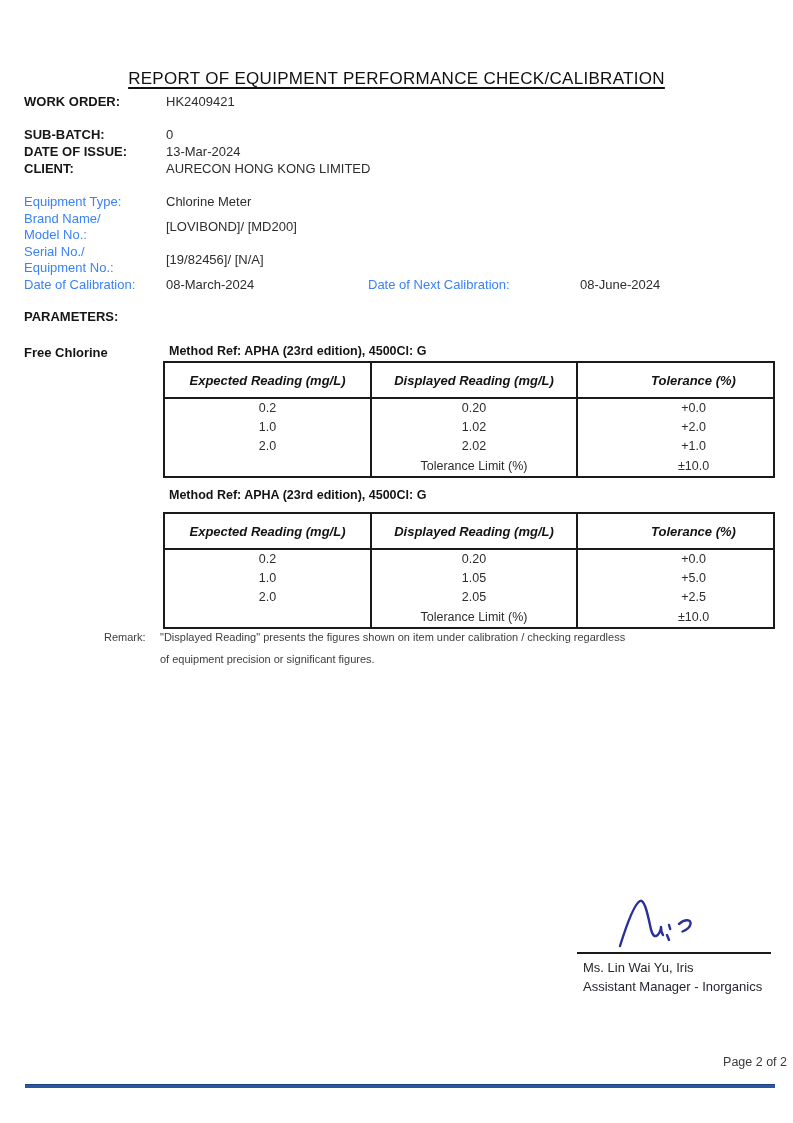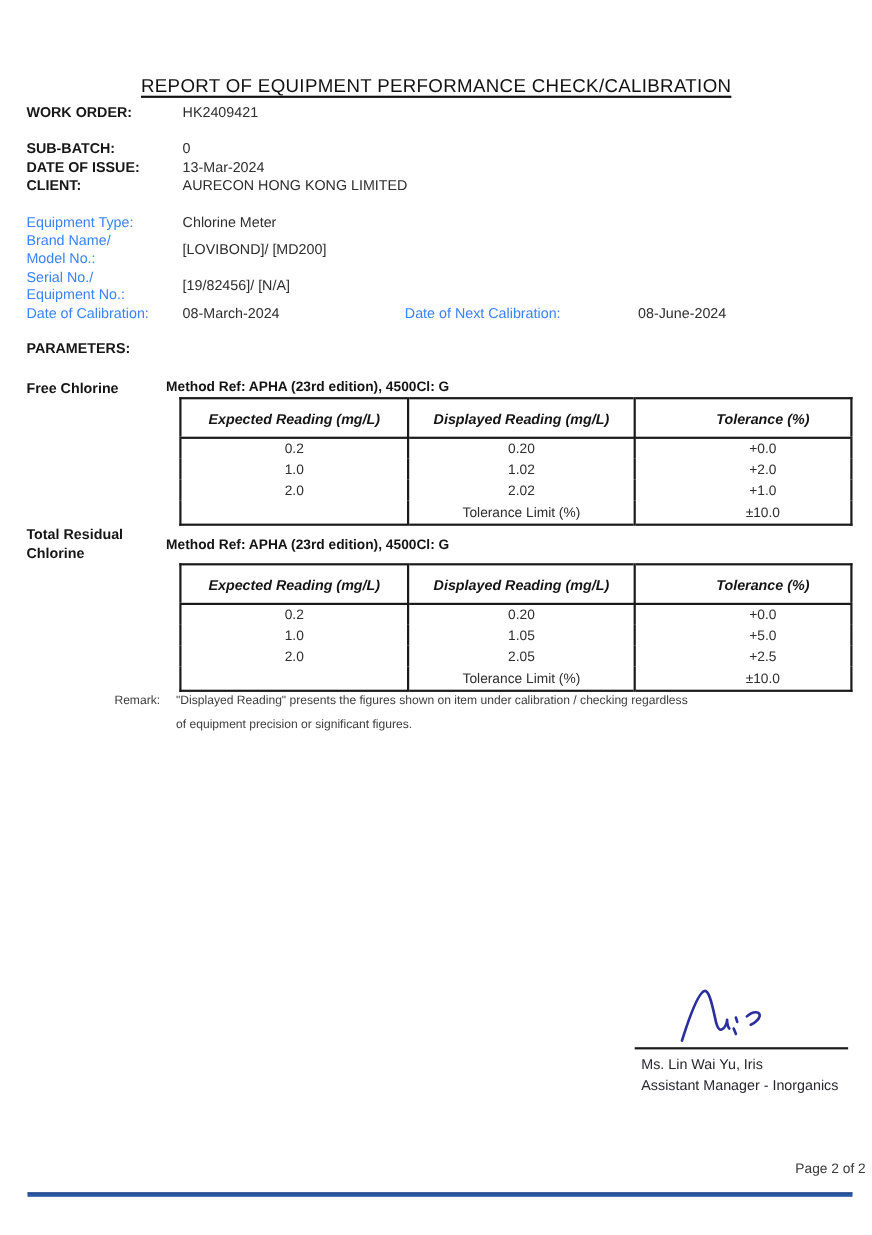--- a/index.html
+++ b/index.html
@@ -11,21 +11,21 @@
   .title {
     position:absolute; top:53px; left:0; width:100%; text-align:center;
     font-size:17px; font-weight:normal; letter-spacing:0.3px; color:#111;
     text-decoration:underline; text-decoration-thickness:2px; text-underline-offset:3px;margin-top:16px;
   }
   .logo { position:absolute; left:709px; top:55px; width:64px; height:66px; }
   .lbl { position:absolute; left:24px; font-size:13px; font-weight:bold; color:#161616; white-space:nowrap; }
   .val { position:absolute; left:166px; font-size:13px; color:#2d2d2d; white-space:nowrap; }
   .eq-lbl { position:absolute; left:24px; font-size:13px; font-weight:normal; color:#3b82f6; white-space:nowrap; }
   .sec-lbl { position:absolute; left:24px; width:125px; font-size:13px; font-weight:bold; color:#141414; line-height:17px; }
-  .method { position:absolute; left:151px; font-size:12.5px; font-weight:bold; color:#141414; white-space:nowrap; }
+  .method { position:absolute; left:169px; font-size:12.5px; font-weight:bold; color:#141414; white-space:nowrap; }
   table.cal {
     position:absolute; left:163px; width:610px; border-collapse:collapse;
     table-layout:fixed; border:2px solid #1a1a1a; background:#fff;
   }
   table.cal th {
     font-size:13px; font-weight:bold; color:#141414; text-align:center; height:36px;
     border-bottom:2px solid #1a1a1a; border-right:2px solid #1a1a1a; padding:0;font-style:italic;
   }
   table.cal td {
     font-size:12.5px; color:#2d2d2d; text-align:center; height:19px;
@@ -113,21 +113,20 @@
       <td>+1.0</td>
     </tr>
     <tr class="last">
       <td></td>
       <td>Tolerance Limit (%)</td>
       <td>±10.0</td>
     </tr>
   </tbody>
     </table>
 
-  <div class="sec-lbl" style="top:477px">Total Residual Chlorine</div>
   <div class="method" style="top:488px">Method Ref: APHA (23rd edition), 4500Cl: G</div>
 
   <table class="cal t2">
     <colgroup>
         <col class="col-a">
         <col class="col-b">
         <col class="col-c">
       </colgroup>
     <tbody>
         <tr>

